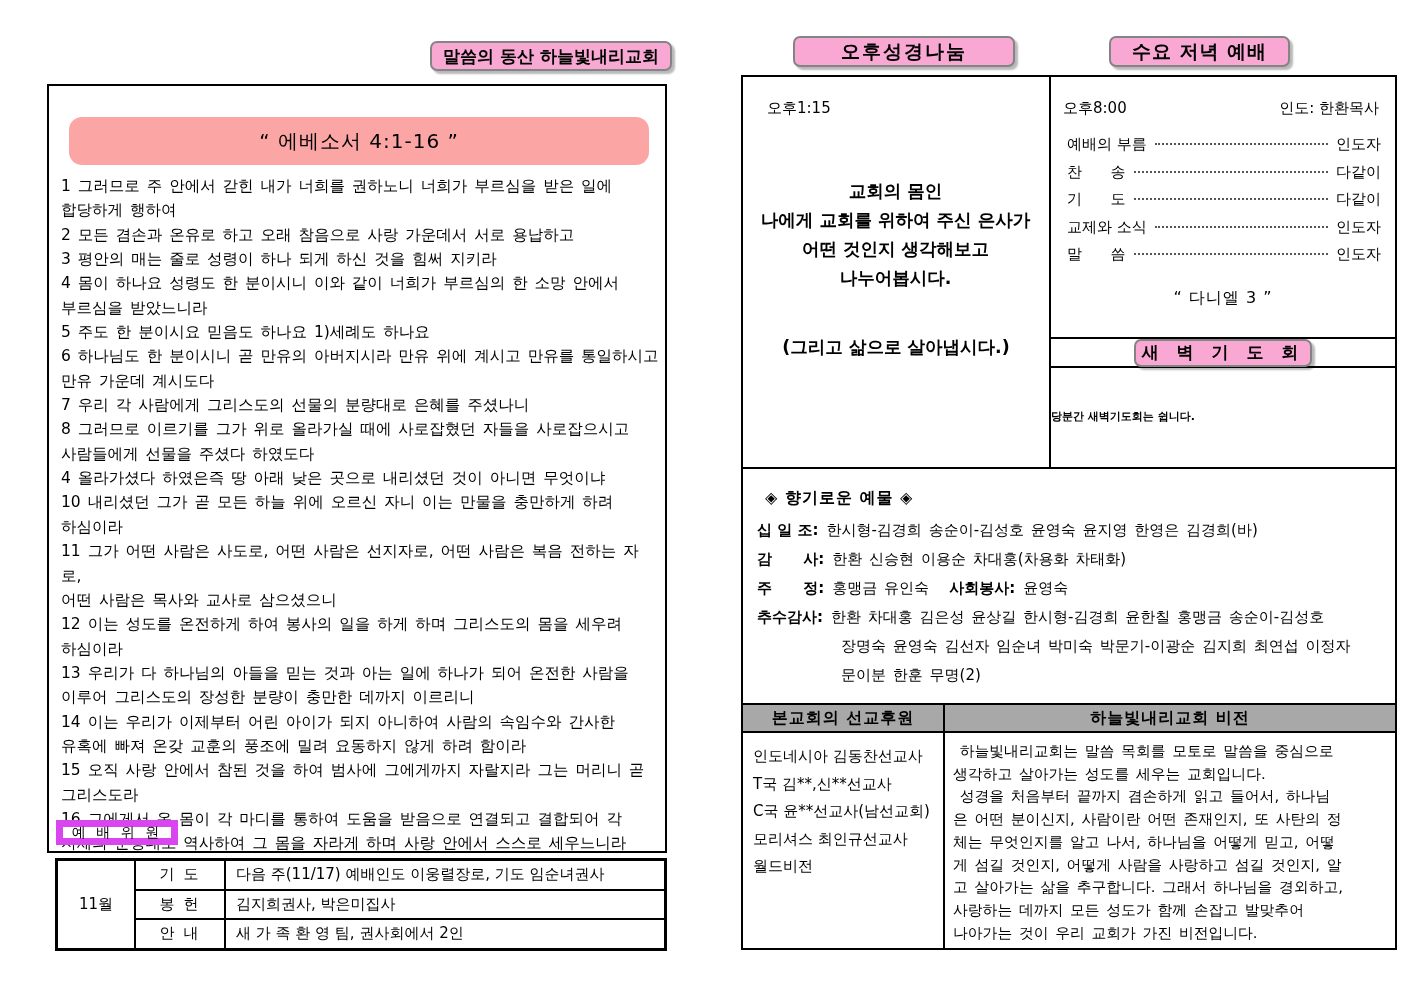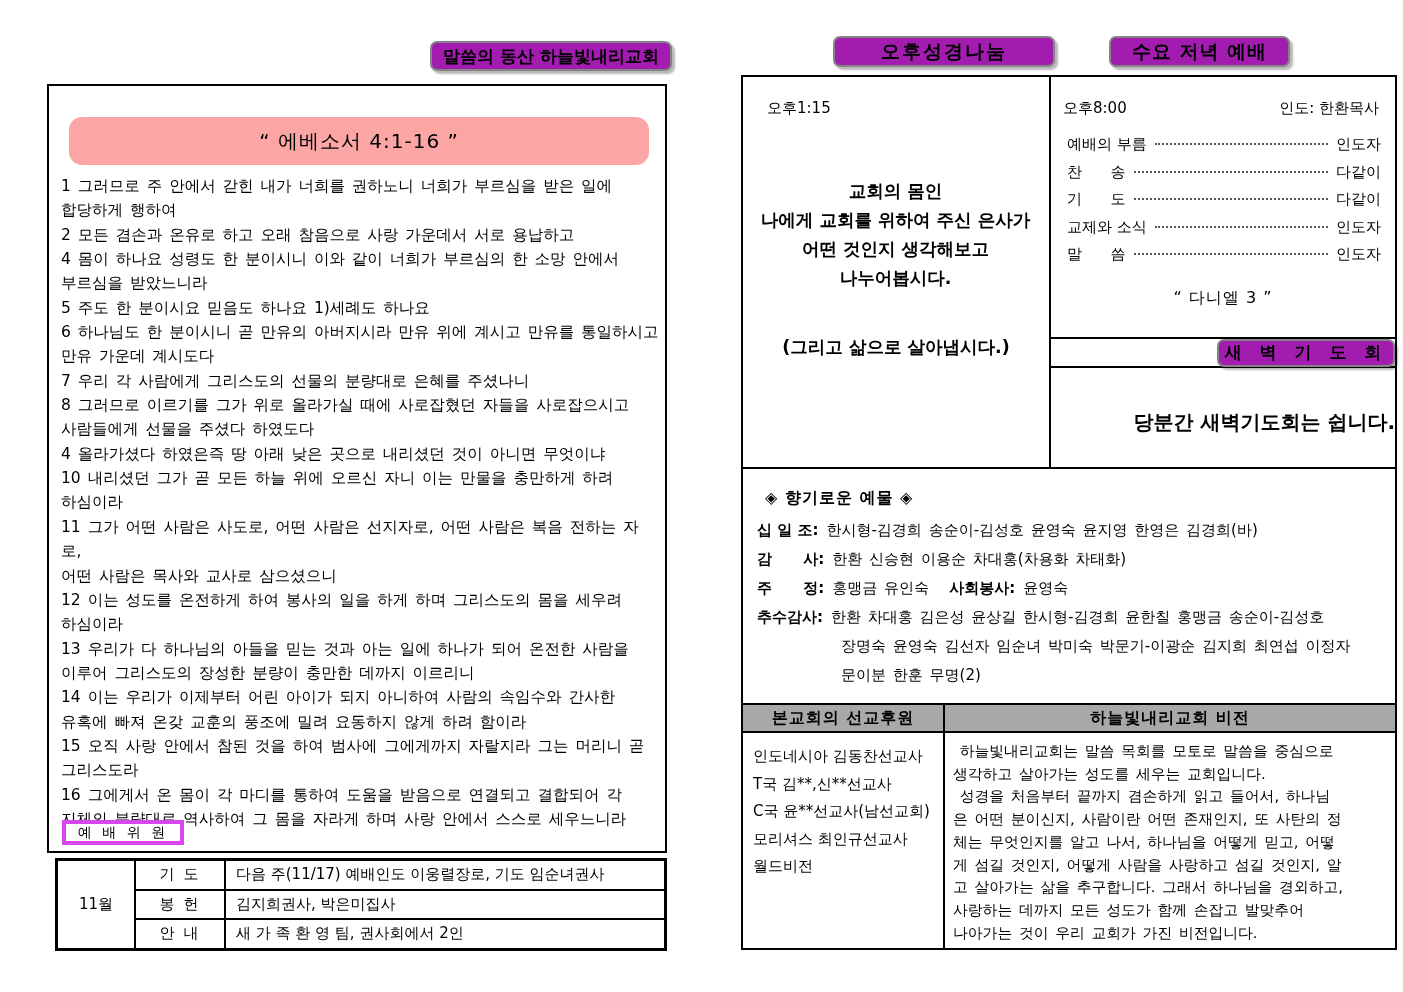--- a/index.html
+++ b/index.html
@@ -1,41 +1,41 @@
 <!DOCTYPE html>
 <html><head>
 <meta charset="utf-8">
 <style>
   * { box-sizing: border-box; margin: 0; padding: 0; }
   body { background: #ffffff; font-family: "DejaVu Sans", sans-serif; color: #000; }
   .page { position: relative; width: 1403px; height: 992px; background: #fff; overflow: hidden; }
 
   
   .badge {
-    position: absolute; background: #a21caf; border: 2px solid #848484; border-radius: 7px;
+    position: absolute; background: #f9a8d4; border: 2px solid #848484; border-radius: 7px;
     box-shadow: 3px 3px 2px rgba(0,0,0,0.28);
     display: flex; align-items: center; justify-content: center;
     font-weight: bold; color: #000;
   }
   .badge-top-left { left: 430px; top: 41px; width: 242px; height: 30px; font-size: 17px; }
-  .badge-study    { left: 833px; top: 36px; width: 222px; height: 31px; font-size: 19px; letter-spacing: 2px; }
+  .badge-study    { left: 793px; top: 36px; width: 222px; height: 31px; font-size: 19px; letter-spacing: 2px; }
   .badge-wed      { left: 1109px; top: 36px; width: 181px; height: 31px; font-size: 19px; letter-spacing: 1px; }
 
   
   .left-box { position: absolute; left: 47px; top: 84px; width: 620px; height: 769px; border: 2px solid #000; }
   .title-banner {
     position: absolute; left: 20px; top: 31px; width: 580px; height: 48px;
     background: #fca5a5; border-radius: 13px;
     display: flex; align-items: center; justify-content: center; font-size: 20px; letter-spacing: 1px;
   }
   .verses { position: absolute; left: 12px; top: 88px; width: 598px; font-size: 15.5px; word-spacing: 2px; }
   .verse-line { line-height: 24.35px; white-space: pre-wrap; }
   .committee-label {
-    position: absolute; left: 13px; top: 734px; width: 122px; height: 25px; background: #fff;
-    border: 4px solid #d946ef; display: flex; align-items: center; justify-content: center;
+    position: absolute; left: 7px; top: 734px; width: 122px; height: 25px; background: #fff;
+    border: 7px solid #d946ef; display: flex; align-items: center; justify-content: center;
     font-size: 14px; letter-spacing: 3px;
   }
   .committee-table {
     position: absolute; left: 55px; top: 858px; width: 612px; border: 2px solid #000;
     display: grid; grid-template-columns: 78px 90px 1fr; grid-auto-rows: 29.5px;
   }
   .ct-cell { border: 1px solid #000; display: flex; align-items: center; font-size: 15px; }
   .ct-month { grid-row: 1 / span 3; justify-content: center; }
   .ct-role { justify-content: center; letter-spacing: 2px; }
   .ct-value { padding-left: 10px; white-space: pre; }
@@ -53,24 +53,24 @@
   .wed-header { position: absolute; left: 12px; right: 16px; top: 22px; display: flex; justify-content: space-between; font-size: 15px; }
   .order-list { position: absolute; left: 16px; right: 14px; top: 58px; }
   .order-row { display: flex; align-items: baseline; height: 27.5px; font-size: 15px; }
   .order-label { white-space: pre; }
   .order-by { white-space: pre; }
   .order-dots { flex: 1; border-bottom: 2px dotted #555; margin: 0 8px; transform: translateY(-4px); }
   .sermon { position: absolute; left: 0; right: 0; top: 211px; text-align: center; font-size: 16px; letter-spacing: 1px; }
   .dawn-header-row {
     position: absolute; left: 0; right: 0; top: 260px; height: 31px;
     border-top: 2px solid #000; border-bottom: 2px solid #000;
-    display: flex; align-items: center; justify-content: flex-end;
+    display: flex; align-items: center; justify-content: center;
   }
   .dawn-badge { width: 178px; height: 28px; font-size: 17px; letter-spacing: 6px; position: relative; }
-  .dawn-notice { position: absolute; left: 0; right: 0; top: 332px; text-align: right; font-weight: bold; font-size: 20px; }
+  .dawn-notice { position: absolute; left: 0; right: 0; top: 332px; text-align: left; font-weight: bold; font-size: 11px; }
 
   
   .offerings-box {
     position: absolute; left: 741px; top: 469px; width: 656px; height: 236px;
     border: 2px solid #000; border-top: none; padding: 16px 14px 0 14px;
   }
   .offer-heading { font-size: 16px; font-weight: bold; line-height: 26px; margin-bottom: 5px; letter-spacing: 1px; margin-left: 8px; }
   .offer-row { display: flex; font-size: 15px; line-height: 29px; }
   .offer-label { font-weight: bold; margin-right: 8px; white-space: pre; }
   .offer-label2 { margin-left: 20px; }
@@ -106,20 +106,21 @@
   <div class="left-box">
     <div class="title-banner">“ 에베소서 4:1-16 ”</div>
     <div class="verses">
 
         <div class="verse-line">1 그러므로 주 안에서 갇힌 내가 너희를 권하노니 너희가 부르심을 받은 일에</div>
 
         <div class="verse-line">합당하게 행하여</div>
 
         <div class="verse-line">2 모든 겸손과 온유로 하고 오래 참음으로 사랑 가운데서 서로 용납하고</div>
 
+        <div class="verse-line">3 평안의 매는 줄로 성령이 하나 되게 하신 것을 힘써 지키라</div>
 
         <div class="verse-line">4 몸이 하나요 성령도 한 분이시니 이와 같이 너희가 부르심의 한 소망 안에서</div>
 
         <div class="verse-line">부르심을 받았느니라</div>
 
         <div class="verse-line">5 주도 한 분이시요 믿음도 하나요 1)세례도 하나요</div>
 
         <div class="verse-line">6 하나님도 한 분이시니 곧 만유의 아버지시라 만유 위에 계시고 만유를 통일하시고</div>
 
         <div class="verse-line">만유 가운데 계시도다</div>

